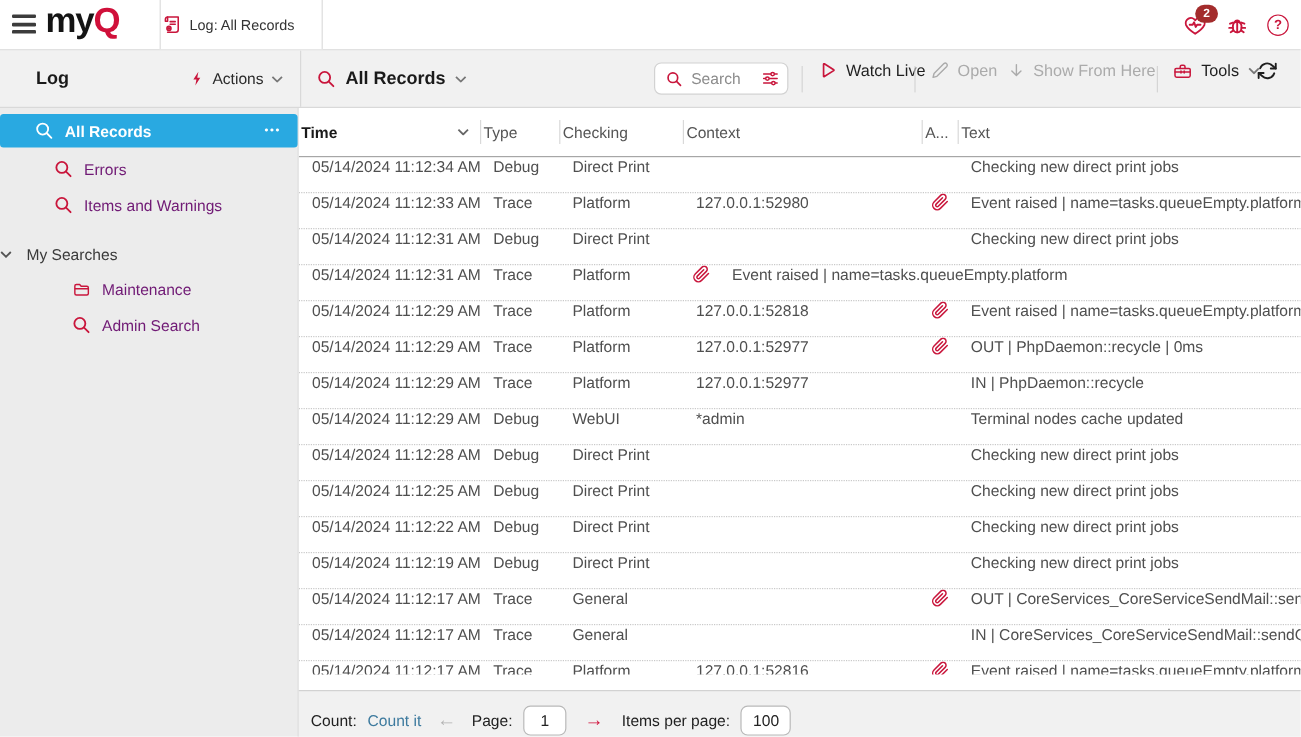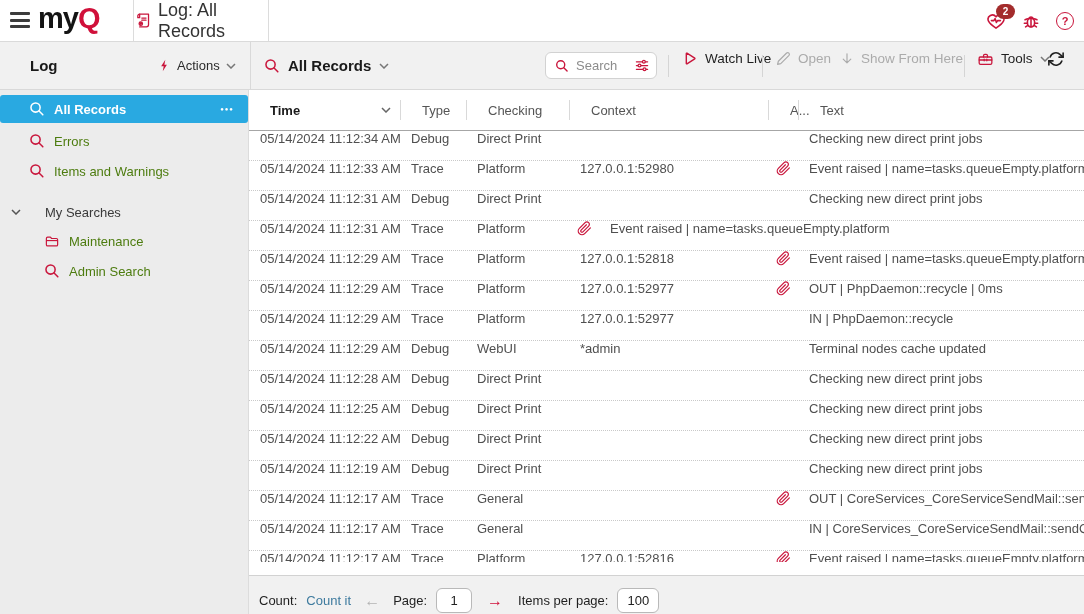--- a/index.html
+++ b/index.html
@@ -11,53 +11,53 @@
   }
   svg{display:block}
   .red{color:#c9163c}
 
   
   .topbar{position:absolute;left:0;top:0;width:1084px;height:42px;background:#fff;border-bottom:1px solid #dadada;box-sizing:border-box;z-index:5}
   .hamburger{position:absolute;left:10px;top:12px;width:20px;height:16px;display:flex;flex-direction:column;justify-content:space-between;cursor:pointer}
   .hamburger i{display:block;height:3px;background:#3c3c3c;border-radius:1px}
   .logo{position:absolute;left:38px;top:2px;font-size:29px;font-weight:700;letter-spacing:-1px;color:#141414;cursor:pointer}
   .logo .q{color:#d0103a}
-  .tab{position:absolute;left:133px;top:0;width:134px;height:41px;background:#fff;border-left:1px solid #dcdcdc;border-right:1px solid #dcdcdc;display:flex;align-items:center;justify-content:center;gap:7px;font-size:18px;color:#333}
+  .tab{position:absolute;left:133px;top:0;width:134px;height:41px;background:#fff;border-left:1px solid #dcdcdc;border-right:1px solid #dcdcdc;display:flex;align-items:center;justify-content:flex-start;gap:7px;font-size:12px;color:#333}
   .top-icons{position:absolute;right:10px;top:0;height:42px;display:flex;align-items:center;gap:15px}
   .icon-btn{position:relative;cursor:pointer;display:flex;align-items:center;justify-content:center}
   .badge{position:absolute;top:-7px;right:-9px;min-width:15px;height:15px;background:#a32c2c;color:#fff;border-radius:8px;font-size:10px;font-weight:bold;line-height:15px;text-align:center;padding:0 2px}
   .help-circle{width:16px;height:16px;border:1.6px solid #c9163c;border-radius:50%;color:#c9163c;font-size:11px;font-weight:bold;display:flex;align-items:center;justify-content:center}
 
   
   .subbar{position:absolute;left:0;top:42px;width:1084px;height:48px;background:#f1f1f1;border-bottom:1px solid #d9d9d9;box-sizing:border-box}
   .panel-title{position:absolute;left:30px;top:0;height:47px;display:flex;align-items:center;font-size:15px;font-weight:bold;color:#1a1a1a}
   .actions-btn{position:absolute;left:158px;top:0;height:47px;display:flex;align-items:center;gap:6px;font-size:13px;color:#2b2b2b;cursor:pointer}
   .subbar .vline{position:absolute;left:250px;top:0;width:1px;height:47px;background:#d9d9d9}
   .view-btn{position:absolute;left:264px;top:0;height:47px;display:flex;align-items:center;gap:8px;cursor:pointer}
   .view-btn .vlabel{font-size:15px;font-weight:bold;color:#1a1a1a}
   .searchbox{position:absolute;left:545px;top:10px;width:112px;height:27px;background:#fff;border:1px solid #d2d2d2;border-radius:6px;display:flex;align-items:center;padding:0 6px 0 9px;gap:7px;box-sizing:border-box}
   .searchbox .ph{flex:1;font-size:13px;color:#8c8c8c}
   .tsep{position:absolute;top:13px;width:1px;height:22px;background:#d5d5d5}
   .tbtn{position:absolute;top:0;height:33px;display:flex;align-items:center;gap:7px;font-size:13.5px;color:#1f1f1f;cursor:pointer}
   .tbtn.disabled{color:#ababab;cursor:default}
 
   
   .sidebar{position:absolute;left:0;top:90px;width:249px;height:524px;background:#ececec;border-right:1px solid #dcdcdc;box-sizing:border-box}
-  .side-item{height:28px;margin:2px 0;display:flex;align-items:center;gap:9px;padding-left:29px;font-size:13px;color:#4d7c0f;cursor:pointer;position:relative}
+  .side-item{height:28px;margin:2px 16px;display:flex;align-items:center;gap:9px;padding-left:29px;font-size:13px;color:#701a75;cursor:pointer;position:relative}
   .side-item .icn{color:#c9163c;display:flex}
   .side-item.selected{background:#29a9e1;color:#fff;font-weight:bold;margin:5px 0 4px 0;border-radius:3px}
   .side-item.selected .icn{color:#fff}
   .side-item .more{position:absolute;right:14px;top:50%;transform:translateY(-50%);color:#fff;font-size:10px;letter-spacing:1px;cursor:pointer}
   .side-item.nested{padding-left:44px}
-  .group-head{height:26px;margin-top:14px;display:flex;align-items:center;gap:24px;padding-left:11px;font-size:13px;color:#3a3a3a;cursor:pointer}
+  .group-head{height:26px;margin-top:14px;display:flex;align-items:center;gap:12px;font-size:13px;color:#3a3a3a;cursor:pointer}
 
   
   .content{position:absolute;left:249px;top:90px;width:835px;height:485px;background:#fff;overflow:hidden}
   .thead{height:41px;display:flex;align-items:center;border-bottom:1px solid #a6a6a6;box-sizing:border-box}
-  .thead .hc{height:20px;display:flex;align-items:center;font-size:13px;color:#555;padding-left:21px;box-sizing:border-box;cursor:pointer}
+  .thead .hc{height:20px;display:flex;align-items:center;font-size:13px;color:#555;padding-left:2px;box-sizing:border-box;cursor:pointer}
   .thead .hc + .hc{border-left:1px solid #d9d9d9}
   .hc.c-time{font-weight:bold;color:#1a1a1a;justify-content:space-between;padding-right:9px}
   .c-time{width:151px}
   .c-type{width:66px}
   .c-subsystem{width:103px}
   .c-context{width:199px}
   .c-att{width:30px}
   .c-text{flex:1;min-width:0}
   .tbody{height:431px;overflow:hidden}
   .trow{height:30px;display:flex;align-items:flex-start;border-bottom:1px dotted #c9c9c9;box-sizing:border-box;font-size:13px;color:#4f4f4f;cursor:pointer}

